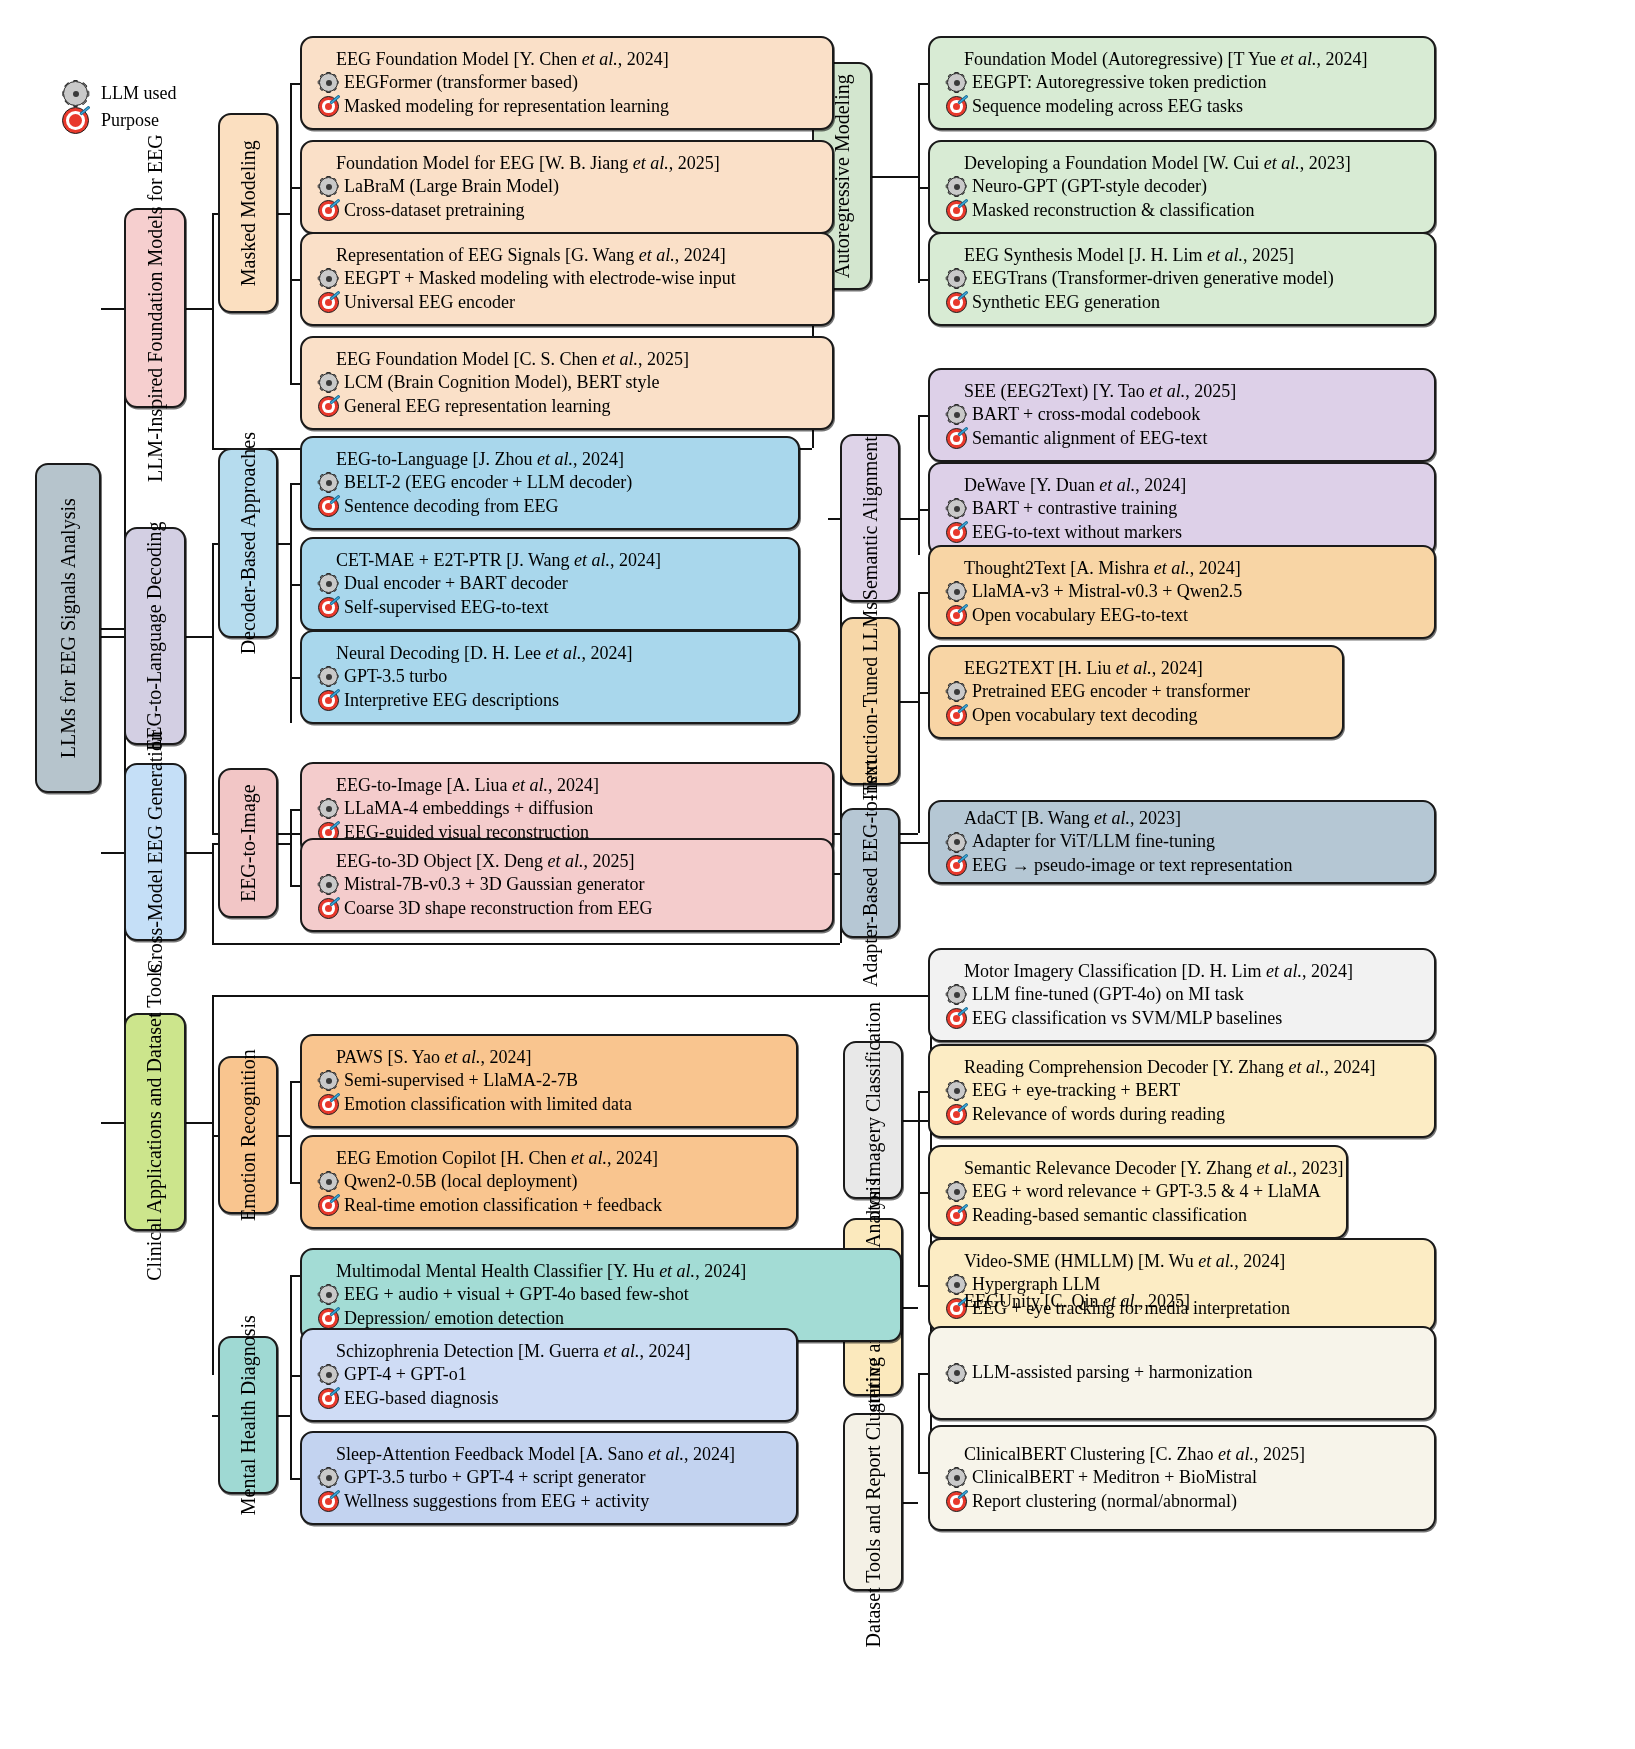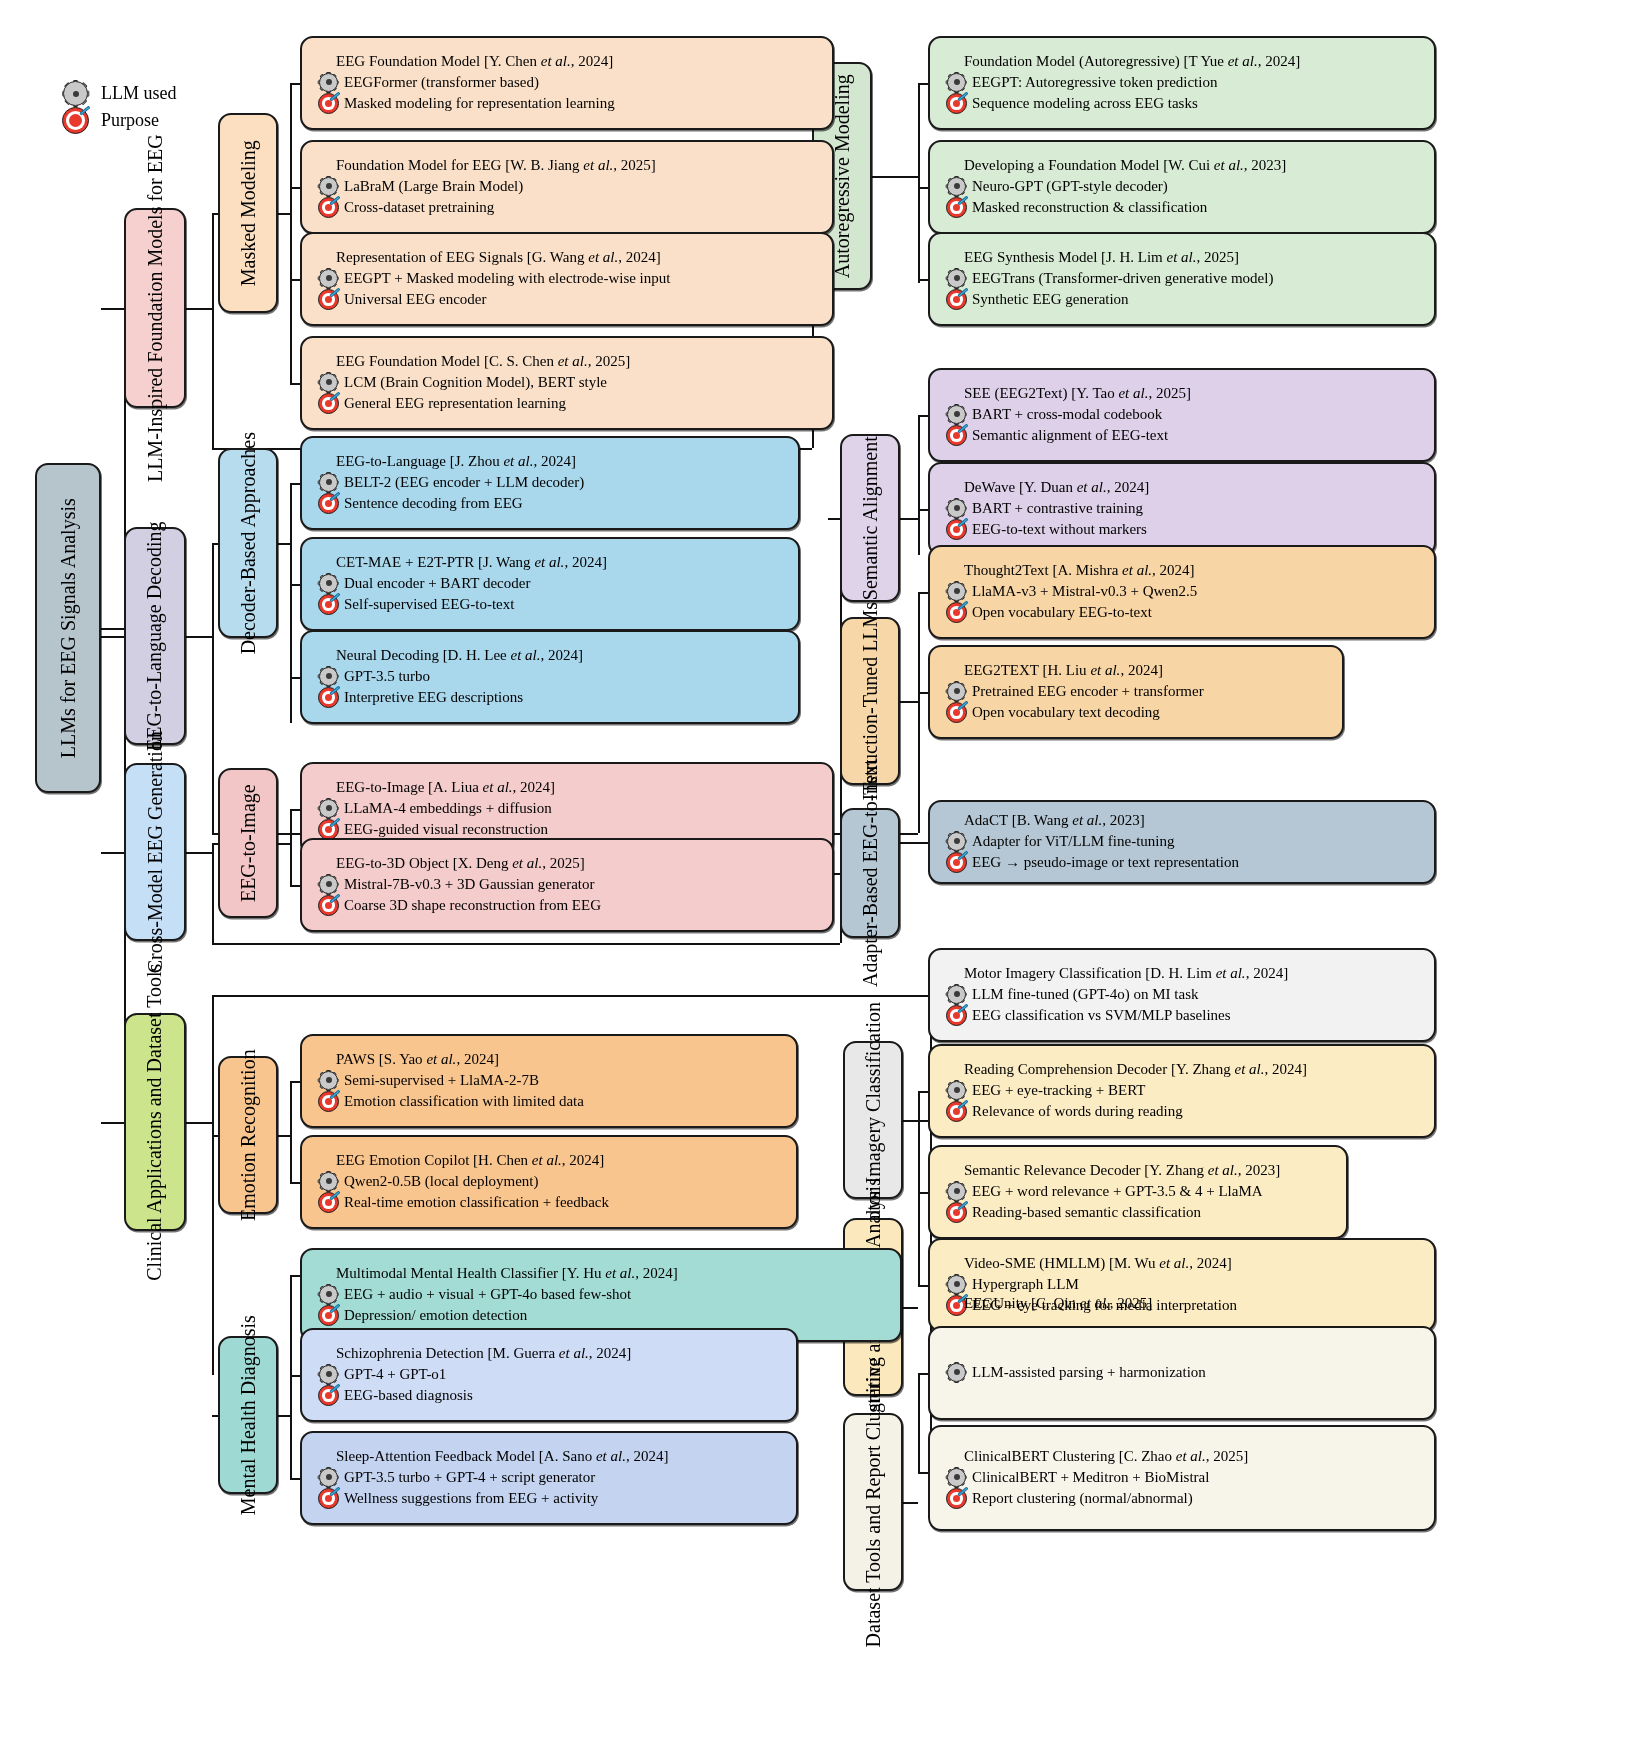--- a/index.html
+++ b/index.html
@@ -20,21 +20,21 @@
     display:flex;
     align-items:center;
     box-shadow:1px 1.5px 0 rgba(0,0,0,.55);
   }
   .leaf {
     padding:8px 12px 8px 16px;
     flex-direction:column;
     align-items:flex-start;
     justify-content:center;
     line-height:1.30;
-    font-size:15px;
+    font-size:18px;
   }
   .leaf .ttl { white-space:nowrap; padding-left:18px; }
   .leaf .row { display:flex; align-items:center; white-space:nowrap; gap:2px; }
 
   
   .vnode {
     position:absolute;
     border:2.2px solid #1a1a1a;
     border-radius:13px;
     box-shadow:1px 1.5px 0 rgba(0,0,0,.55);

